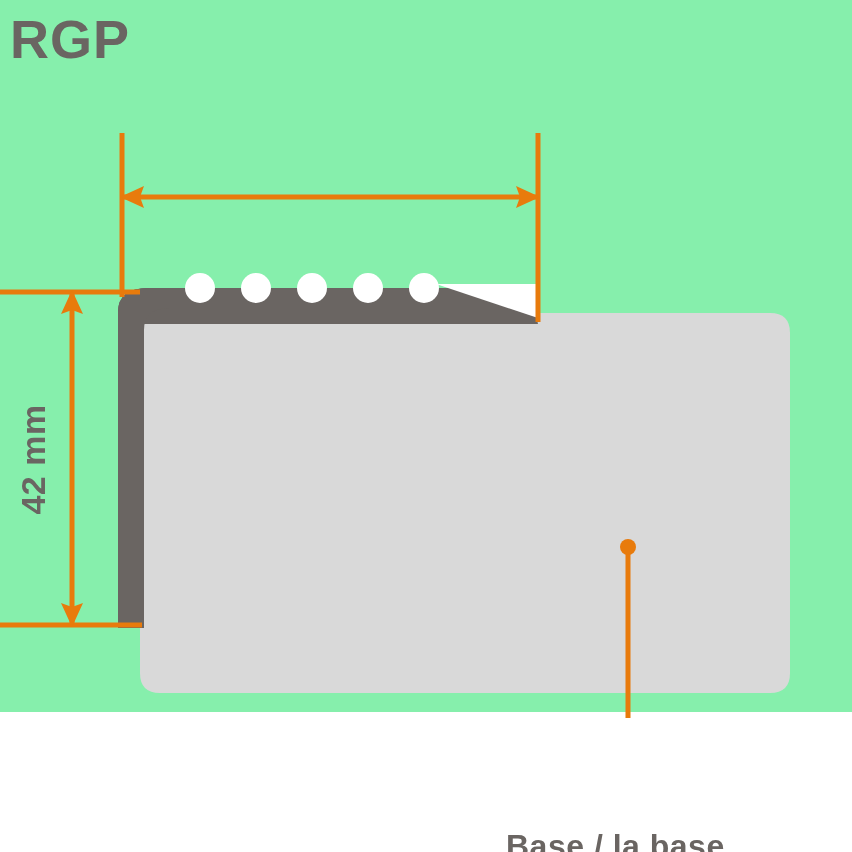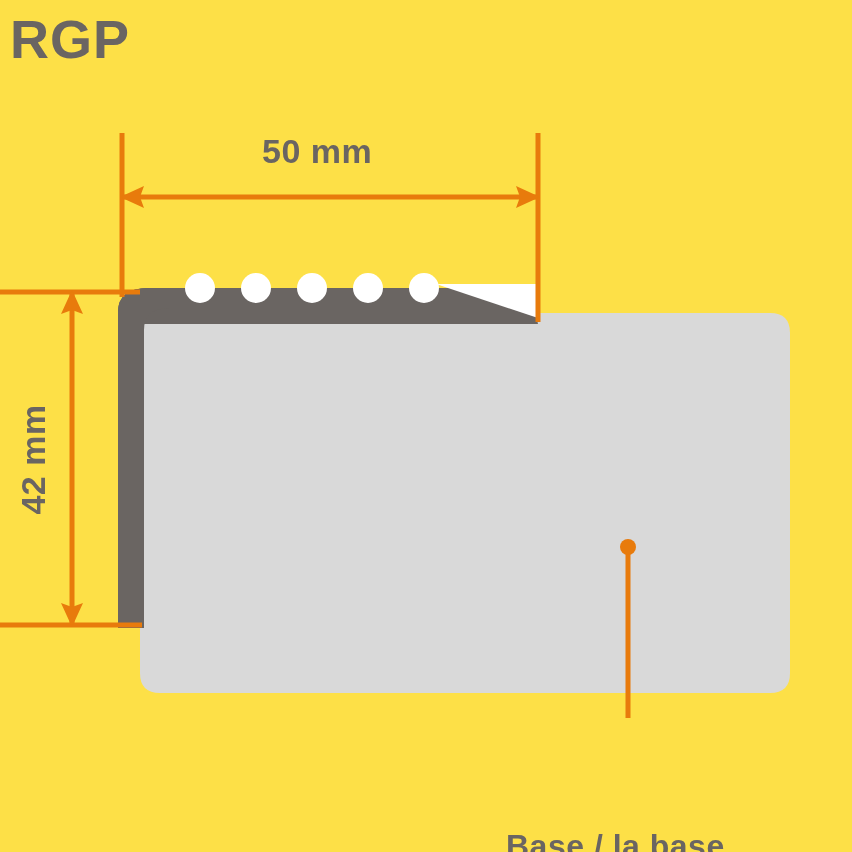--- a/index.html
+++ b/index.html
@@ -9,22 +9,22 @@
   }
   body {
     width: 852px;
     height: 852px;
     font-family: "Liberation Sans", sans-serif;
     overflow: hidden;
   }
   #stage {
     position: relative;
     width: 852px;
-    height: 852px;
-    background: #fde047;
+    height: 712px;
+    background: #86efac;
   }
   #drawing {
     position: absolute;
     left: 0;
     top: 0;
     width: 852px;
     height: 852px;
   }
   .txt {
     position: absolute;
@@ -127,20 +127,19 @@
       <path stroke="none" d="M 72,290 L 61,314 L 72,310 L 83,314 Z"></path>
       <path stroke="none" d="M 72,627 L 61,603 L 72,607 L 83,603 Z"></path>
 
       <line x1="628" y1="549" x2="628" y2="718" stroke-width="5"></line>
       <circle cx="628" cy="547" r="8" stroke="none"></circle>
     </g>
   </svg>
 
   <div class="txt" id="title-text">RGP</div>
 
-  <div class="txt" id="dim-width-text">50 mm</div>
 
   <div class="txt" id="dim-height-text">42 mm</div>
 
 
   <div class="txt" id="callout-line2">Base / la base</div>
 
 </div>
 
 </body></html>

